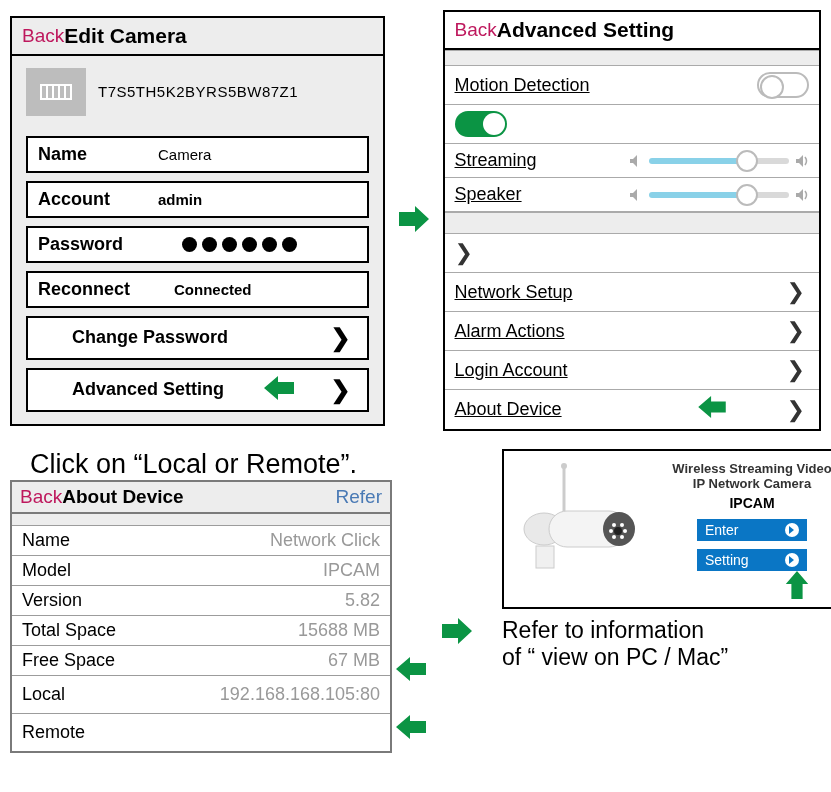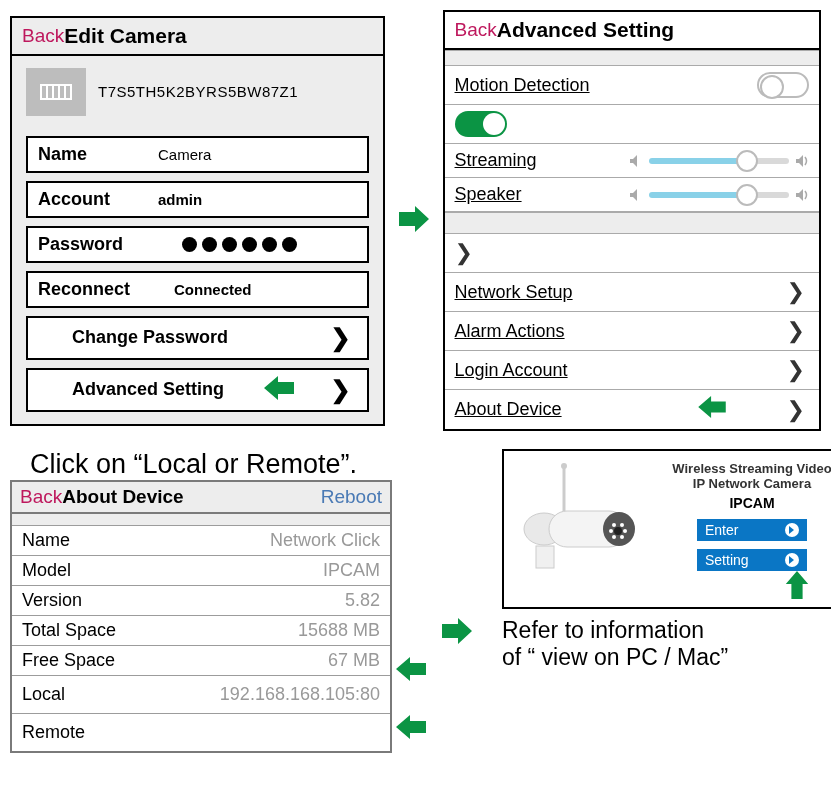--- a/index.html
+++ b/index.html
@@ -218,21 +218,21 @@
 </div>
 
 <div class="row-bottom">
   <div class="bottom-left-col">
     <div class="instruction">Click on “Local or Remote”.</div>
     <div class="about-with-arrows">
       <div class="about-panel">
         <div class="about-titlebar">
           <span class="back">Back</span>
           <span class="titlebar-title" style="font-size:19px">About Device</span>
-          <span class="reboot">Reboot</span>
+          <span class="reboot">Refer</span>
         </div>
         <div class="about-sep"></div>
         <div class="about-row">
           <span>Name</span>
           <span class="about-val">Network Click</span>
         </div>
         <div class="about-row">
           <span>Model</span>
           <span class="about-val">IPCAM</span>
         </div>

